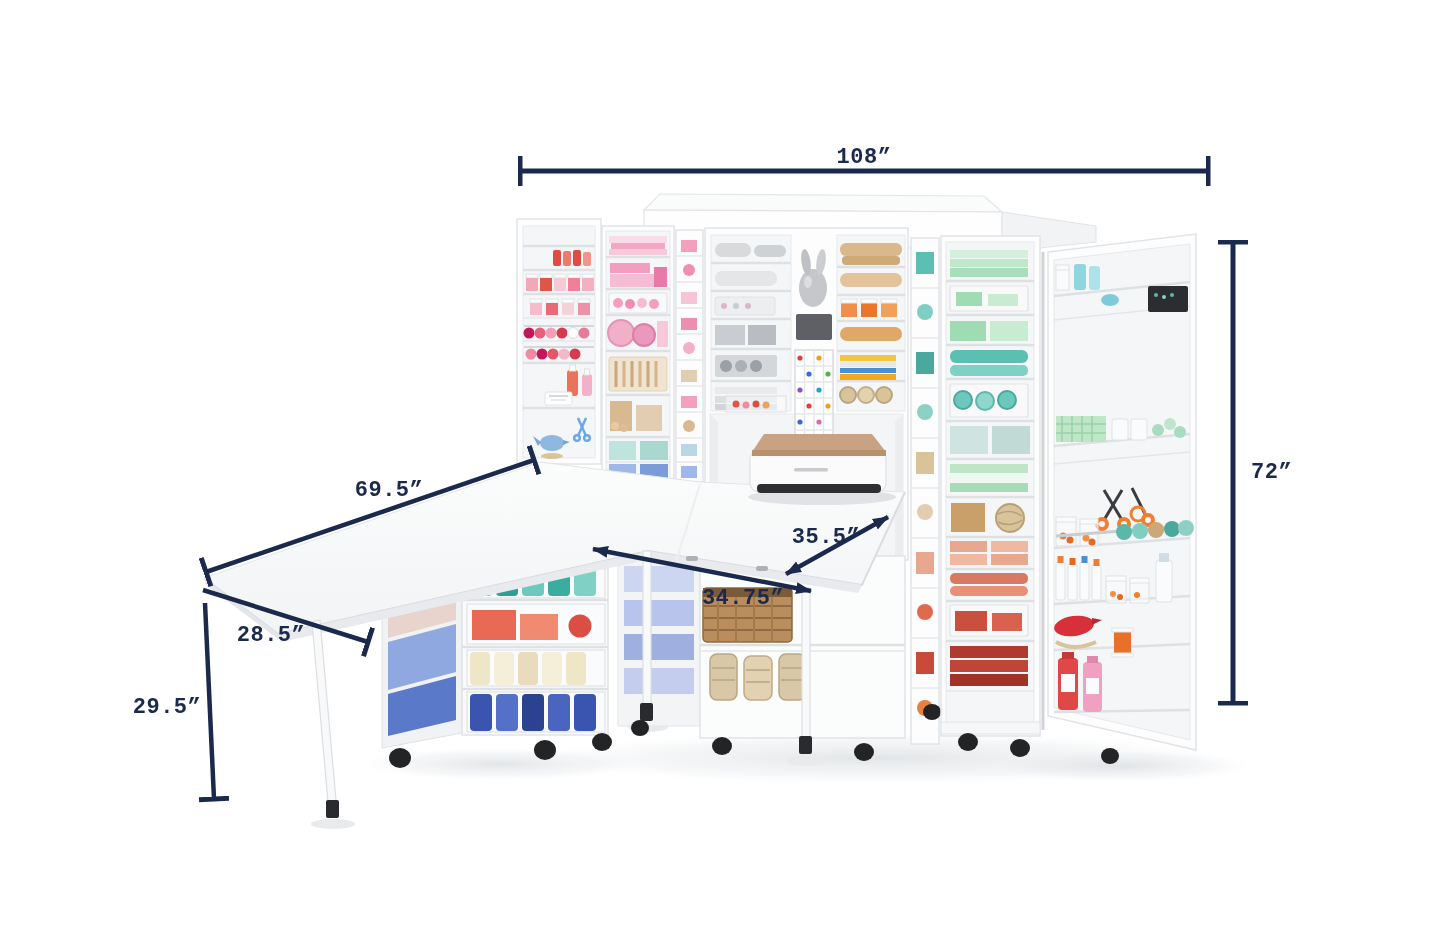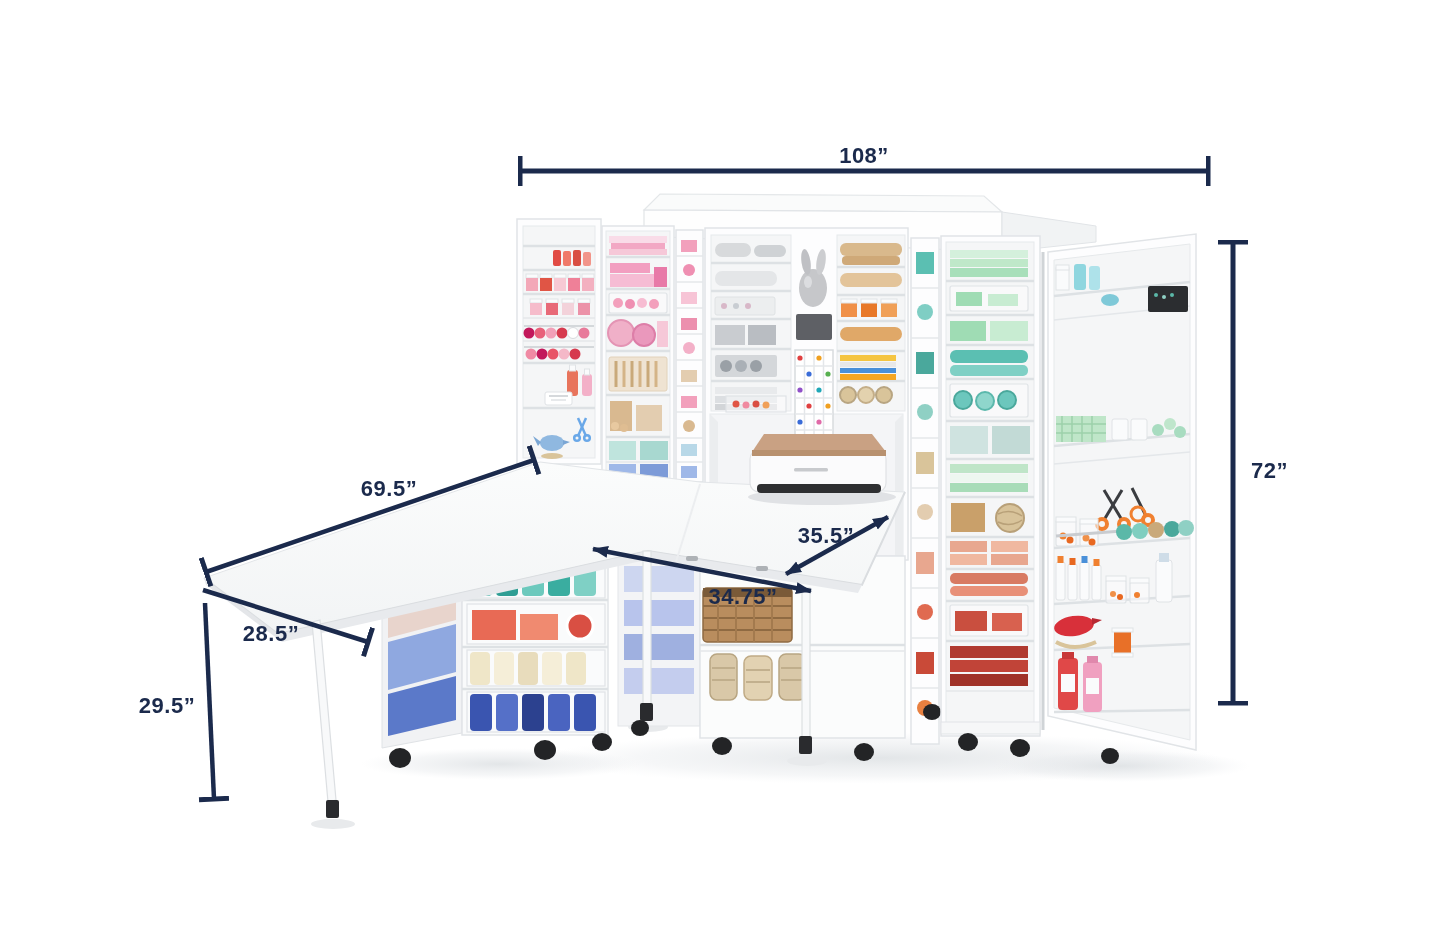--- a/index.html
+++ b/index.html
@@ -1,17 +1,17 @@
 <!DOCTYPE html>
 <html><head>
 <meta charset="utf-8">
 <style>
   html,body{margin:0;padding:0;background:#ffffff;}
   .stage{position:relative;width:1445px;height:936px;background:#ffffff;overflow:hidden;
-         font-family:Liberation Sans, sans-serif;}
+         font-family:Liberation Mono, monospace;}
   svg{position:absolute;left:0;top:0;}
   .dim-line{stroke:#1b2a4c;stroke-width:5;fill:none;}
   .dim-line-thin{stroke:#1b2a4c;stroke-width:4.5;fill:none;}
   .dim-label{fill:#1b2a4c;font-size:22px;font-weight:700;letter-spacing:.5px;}
   .panel{fill:#fdfdfe;stroke:#e1e4e7;stroke-width:1.5;}
   .recess{fill:#f5f6f7;stroke:#e6e9eb;stroke-width:1;}
   .shelf{stroke:#dde1e4;stroke-width:2.5;}
   .shelf-thin{stroke:#e4e7ea;stroke-width:1.5;}
   .binclear{fill:#fbfcfd;fill-opacity:.55;stroke:#dfe3e6;stroke-width:1.2;}
   .whitecap{fill:#fafbfc;stroke:#e0e3e6;stroke-width:1;}

